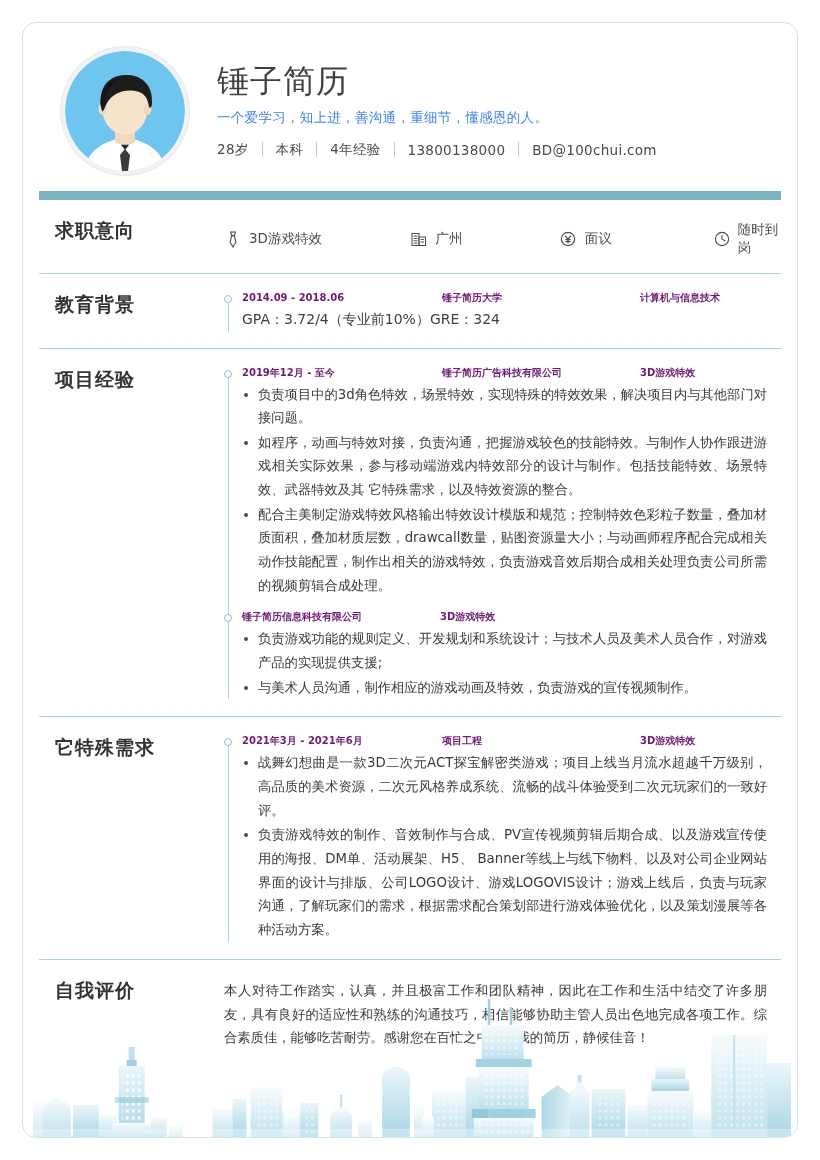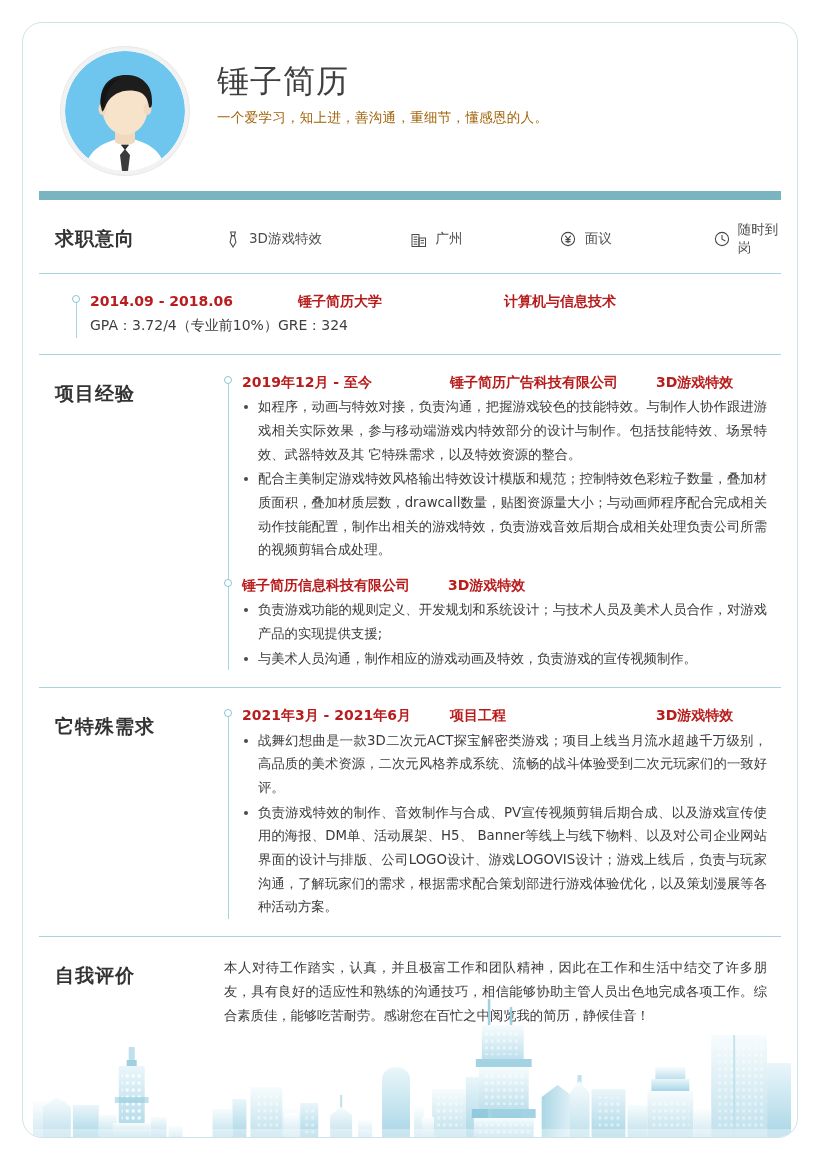--- a/index.html
+++ b/index.html
@@ -12,21 +12,21 @@
     position: relative;
     width: 820px; height: 1160px;
     background: #ffffff;
     overflow: hidden;
   }
   .card {
     position: absolute;
     left: 22px; top: 22px;
     width: 776px; height: 1116px;
     border: 1px solid #cfe3e8;
-    border-radius: 20px;
+    border-radius: 14px;
     background: #ffffff;
     overflow: hidden;
   }
   
   .header {
     position: relative;
     height: 168px;
     padding: 20px 0 0 38px;
     display: flex;
     align-items: flex-start;
@@ -49,21 +49,21 @@
   .name {
     font-size: 32px;
     font-weight: 400;
     color: #3f3f3f;
     letter-spacing: 1px;
     line-height: 1.15;
   }
   .tagline {
     margin-top: 9px;
     font-size: 13.5px;
-    color: #a16207;
+    color: #3b82f6;
     letter-spacing: .3px;
   }
   .meta {
     margin-top: 14px;
     font-size: 13.5px;
     color: #4a4a4a;
     display: flex;
     align-items: center;
     letter-spacing: .3px;
   }
@@ -86,21 +86,20 @@
     border-bottom: 1.5px solid #a8d4dd;
   }
   .section.no-rule { border-bottom: none; }
   .sec-title {
     flex: 0 0 152px;
     padding: 18px 0 18px 16px;
     font-size: 19px;
     font-weight: bold;
     color: #333333;
     letter-spacing: 1px;
-    margin-top: 8px;
   }
   .sec-body {
     flex: 1 1 auto;
     padding: 16px 14px 16px 0;
     position: relative;
     margin-left: 33px;
   }
   
   .intent-row {
     display: flex;
@@ -116,21 +115,21 @@
   .intent-item .ic {
     width: 17px; height: 17px;
     margin-right: 8px;
     display: inline-flex;
     align-items: center;
     justify-content: center;
     color: #4a4a4a;
   }
   .intent-item .ic svg { display: block; }
   .i-w1 { width: 200px; }
-  .i-w2 { width: 160px; align-items: flex-end; }
+  .i-w2 { width: 160px; }
   .i-w3 { width: 165px; }
   
   .tl {
     position: relative;
     padding-left: 18px;
   }
   .tl::before {
     content: "";
     position: absolute;
     left: 3.5px; top: 7px; bottom: 0;
@@ -144,25 +143,24 @@
     position: absolute;
     left: -18px; top: 5px;
     width: 8px; height: 8px;
     border-radius: 50%;
     border: 1.4px solid #8cc6d2;
     background: #ffffff;
     box-sizing: border-box;
   }
   .tl-head {
     display: flex;
-    font-size: 14px;
+    font-size: 10px;
     font-weight: bold;
-    color: #b91c1c;
+    color: #701a75;
     line-height: 1.6;
-    gap: 8px;
   }
   .tl-head .c1 { width: 200px; flex: 0 0 200px; }
   .tl-head .c2 { width: 198px; flex: 0 0 198px; }
   .tl-head .c3 { flex: 1 1 auto; }
   .sub-line {
     font-size: 14px;
     color: #3f3f3f;
     line-height: 1.75;
     margin-top: 1px;
   }
@@ -229,20 +227,31 @@
           <ellipse cx="37.5" cy="58" rx="4" ry="6" fill="#f0d9bf"></ellipse>
           <ellipse cx="82.5" cy="58" rx="4" ry="6" fill="#f0d9bf"></ellipse>
 
           <path d="M36 56 C33 32 48 23 63 24 C79 25 88 36 87 52 C87 56 85 58 84 56 C83 46 78 41 70 40 C58 38 47 43 42 52 C40 56 38 62 37 60 Z" fill="#1d1d1d"></path>
           <path d="M36 56 C34 40 42 30 55 27 C45 33 40 42 39 56 Z" fill="#141414"></path>
         </svg>
       </div>
       <div class="ident">
         <div class="name">锤子简历</div>
         <div class="tagline">一个爱学习，知上进，善沟通，重细节，懂感恩的人。</div>
+        <div class="meta">
+          <span>28岁</span>
+          <span class="sep"></span>
+          <span>本科</span>
+          <span class="sep"></span>
+          <span>4年经验</span>
+          <span class="sep"></span>
+          <span>13800138000</span>
+          <span class="sep"></span>
+          <span>BD@100chui.com</span>
+        </div>
       </div>
     </div>
 
     <div class="sec-topbar"></div>
 
     <div class="section">
       <div class="sec-title">求职意向</div>
       <div class="sec-body">
         <div class="intent-row">
           <div class="intent-item i-w1">
@@ -288,20 +297,21 @@
                 <path d="M8 4.2 L8 8.2 L11 9.8" stroke-linecap="round"></path>
               </svg>
             </span>
             <span>随时到岗</span>
           </div>
         </div>
       </div>
     </div>
 
     <div class="section">
+      <div class="sec-title">教育背景</div>
       <div class="sec-body">
         <div class="tl">
           <div class="tl-entry">
             <div class="tl-head">
               <span class="c1">2014.09 - 2018.06</span>
               <span class="c2">锤子简历大学</span>
               <span class="c3">计算机与信息技术</span>
             </div>
             <div class="sub-line" style="max-width:330px">GPA：3.72/4（专业前10%）GRE：324</div>
           </div>
@@ -314,20 +324,21 @@
       <div class="sec-body">
         <div class="tl">
 
           <div class="tl-entry">
             <div class="tl-head">
               <span class="c1">2019年12月 - 至今</span>
               <span class="c2">锤子简历广告科技有限公司</span>
               <span class="c3">3D游戏特效</span>
             </div>
             <ul class="bullets">
+              <li>负责项目中的3d角色特效，场景特效，实现特殊的特效效果，解决项目内与其他部门对接问题。</li>
               <li>如程序，动画与特效对接，负责沟通，把握游戏较色的技能特效。与制作人协作跟进游戏相关实际效果，参与移动端游戏内特效部分的设计与制作。包括技能特效、场景特效、武器特效及其 它特殊需求，以及特效资源的整合。</li>
               <li>配合主美制定游戏特效风格输出特效设计模版和规范；控制特效色彩粒子数量，叠加材质面积，叠加材质层数，drawcall数量，贴图资源量大小；与动画师程序配合完成相关动作技能配置，制作出相关的游戏特效，负责游戏音效后期合成相关处理负责公司所需的视频剪辑合成处理。</li>
             </ul>
           </div>
 
           <div class="tl-entry" style="margin-top:12px">
             <div class="tl-head">
               <span class="c2">锤子简历信息科技有限公司</span>
               <span class="c3">3D游戏特效</span>
             </div>

